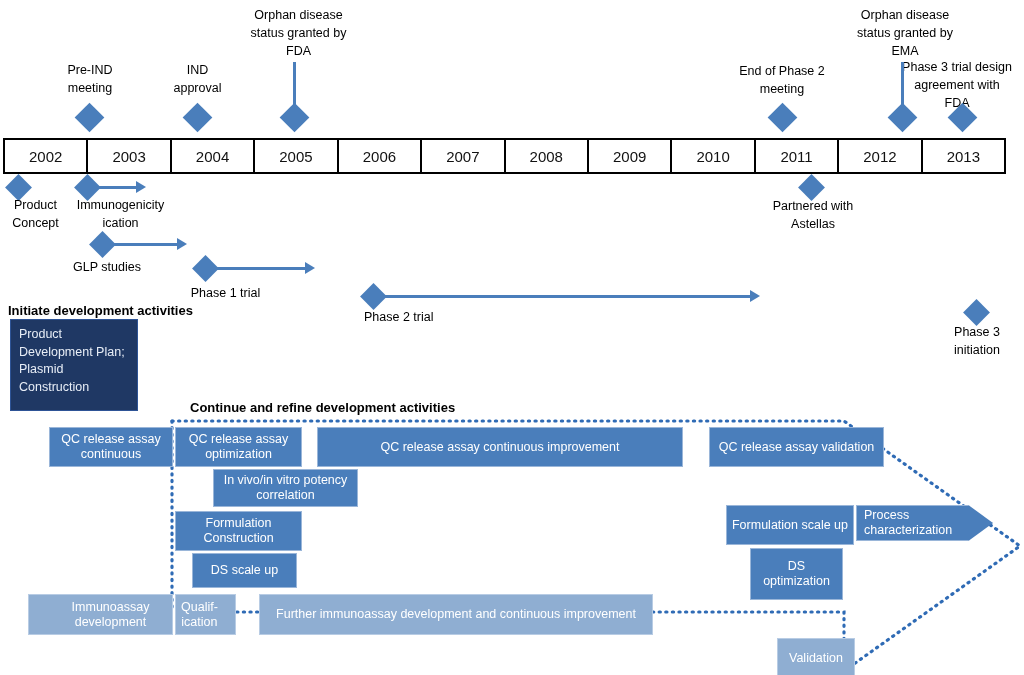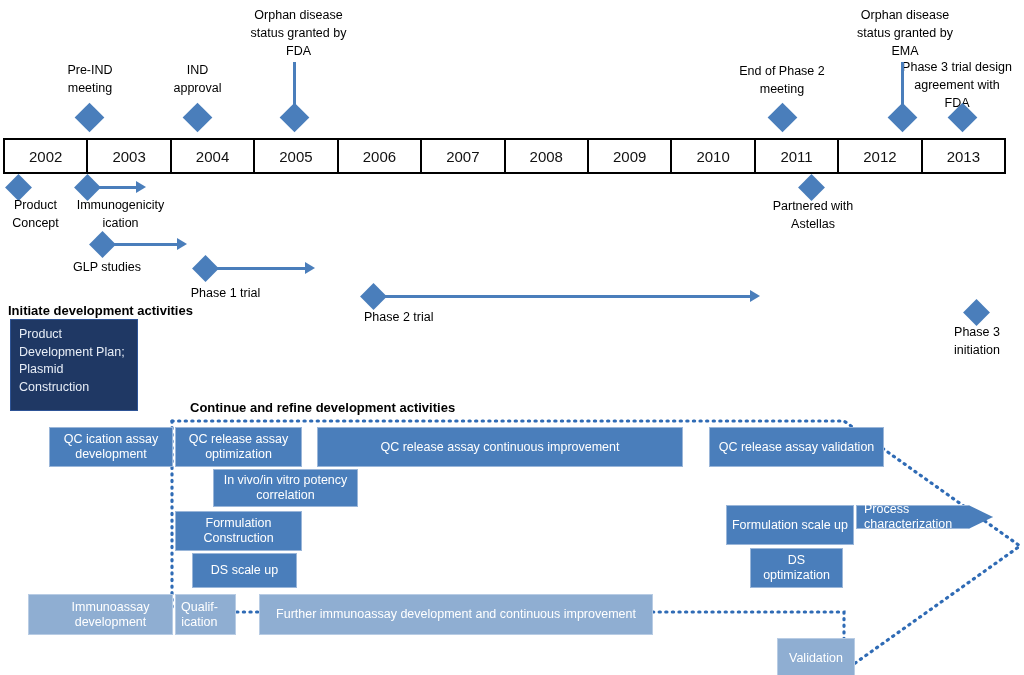--- a/index.html
+++ b/index.html
@@ -159,21 +159,21 @@
   <svg class="dotted-arrow" viewBox="0 0 856 257" preserveAspectRatio="none">
     <polyline points="4,3 676,3 676,3 852,128 676,253 676,194 4,194" fill="none" stroke="#2f6bb5" stroke-width="3.2" stroke-dasharray="1.2 5.4" stroke-linecap="round" stroke-linejoin="miter"></polyline>
     <line x1="4" y1="3" x2="4" y2="194" stroke="#2f6bb5" stroke-width="3.2" stroke-dasharray="1.2 5.4" stroke-linecap="round"></line>
   </svg>
 
   <div class="box navy" style="left:10px;top:319px;width:128px;height:92px;">
     <span>Product Development Plan; Plasmid Construction</span>
   </div>
 
   <div class="box mid" style="left:49px;top:427px;width:124px;height:40px;">
-    <span>QC ication assay development</span>
+    <span>QC release assay continuous</span>
   </div>
   <div class="box mid" style="left:175px;top:427px;width:127px;height:40px;">
     <span>QC release assay optimization</span>
   </div>
   <div class="box mid" style="left:317px;top:427px;width:366px;height:40px;">
     <span>QC release assay continuous improvement</span>
   </div>
   <div class="box mid" style="left:709px;top:427px;width:175px;height:40px;">
     <span>QC release assay validation</span>
   </div>
@@ -181,28 +181,28 @@
   <div class="box mid" style="left:213px;top:469px;width:145px;height:38px;">
     <span>In vivo/in vitro potency correlation</span>
   </div>
 
   <div class="box mid" style="left:175px;top:511px;width:127px;height:40px;">
     <span>Formulation Construction</span>
   </div>
   <div class="box mid" style="left:726px;top:505px;width:128px;height:40px;">
     <span>Formulation scale up</span>
   </div>
-  <div class="box chev" style="left:856px;top:505px;width:137px;height:24px;">
+  <div class="box chev" style="left:856px;top:505px;width:137px;height:36px;">
     <span>Process characterization</span>
   </div>
 
   <div class="box mid" style="left:192px;top:553px;width:105px;height:35px;">
     <span>DS scale up</span>
   </div>
-  <div class="box mid" style="left:750px;top:548px;width:93px;height:40px;">
+  <div class="box mid" style="left:750px;top:548px;width:93px;height:52px;">
     <span>DS optimization</span>
   </div>
 
   <div class="box light" style="left:28px;top:594px;width:145px;height:41px;padding-left:24px;">
     <span>Immunoassay development</span>
   </div>
   <div class="box light" style="left:175px;top:594px;width:61px;height:41px;justify-content:flex-start;text-align:center;padding-left:5px;">
     <span style="white-space: pre-line;">Qualif-
 ication</span>
   </div>

